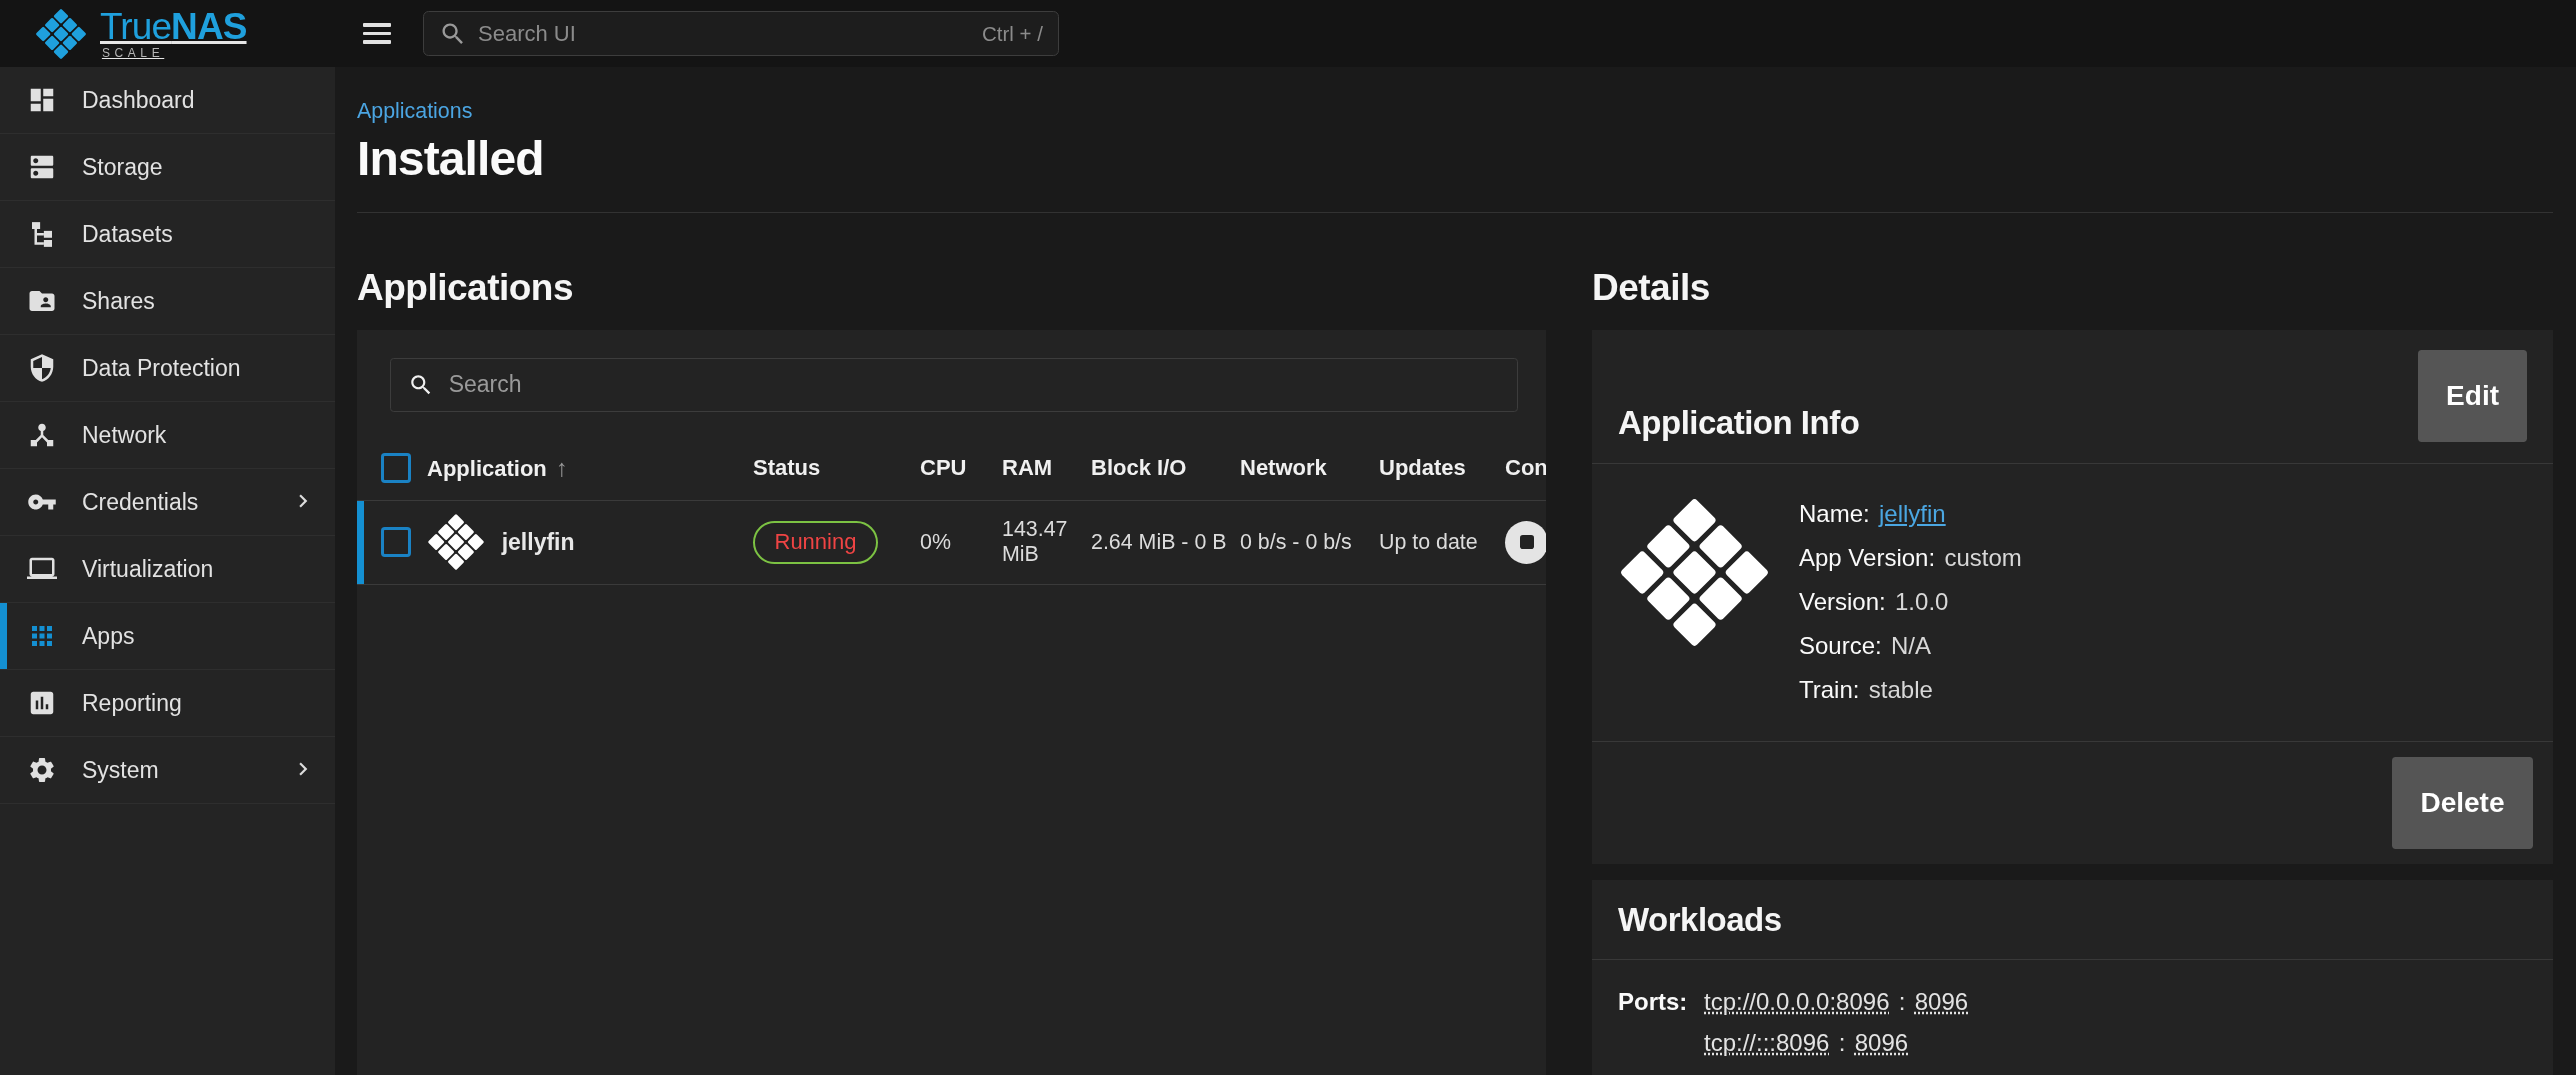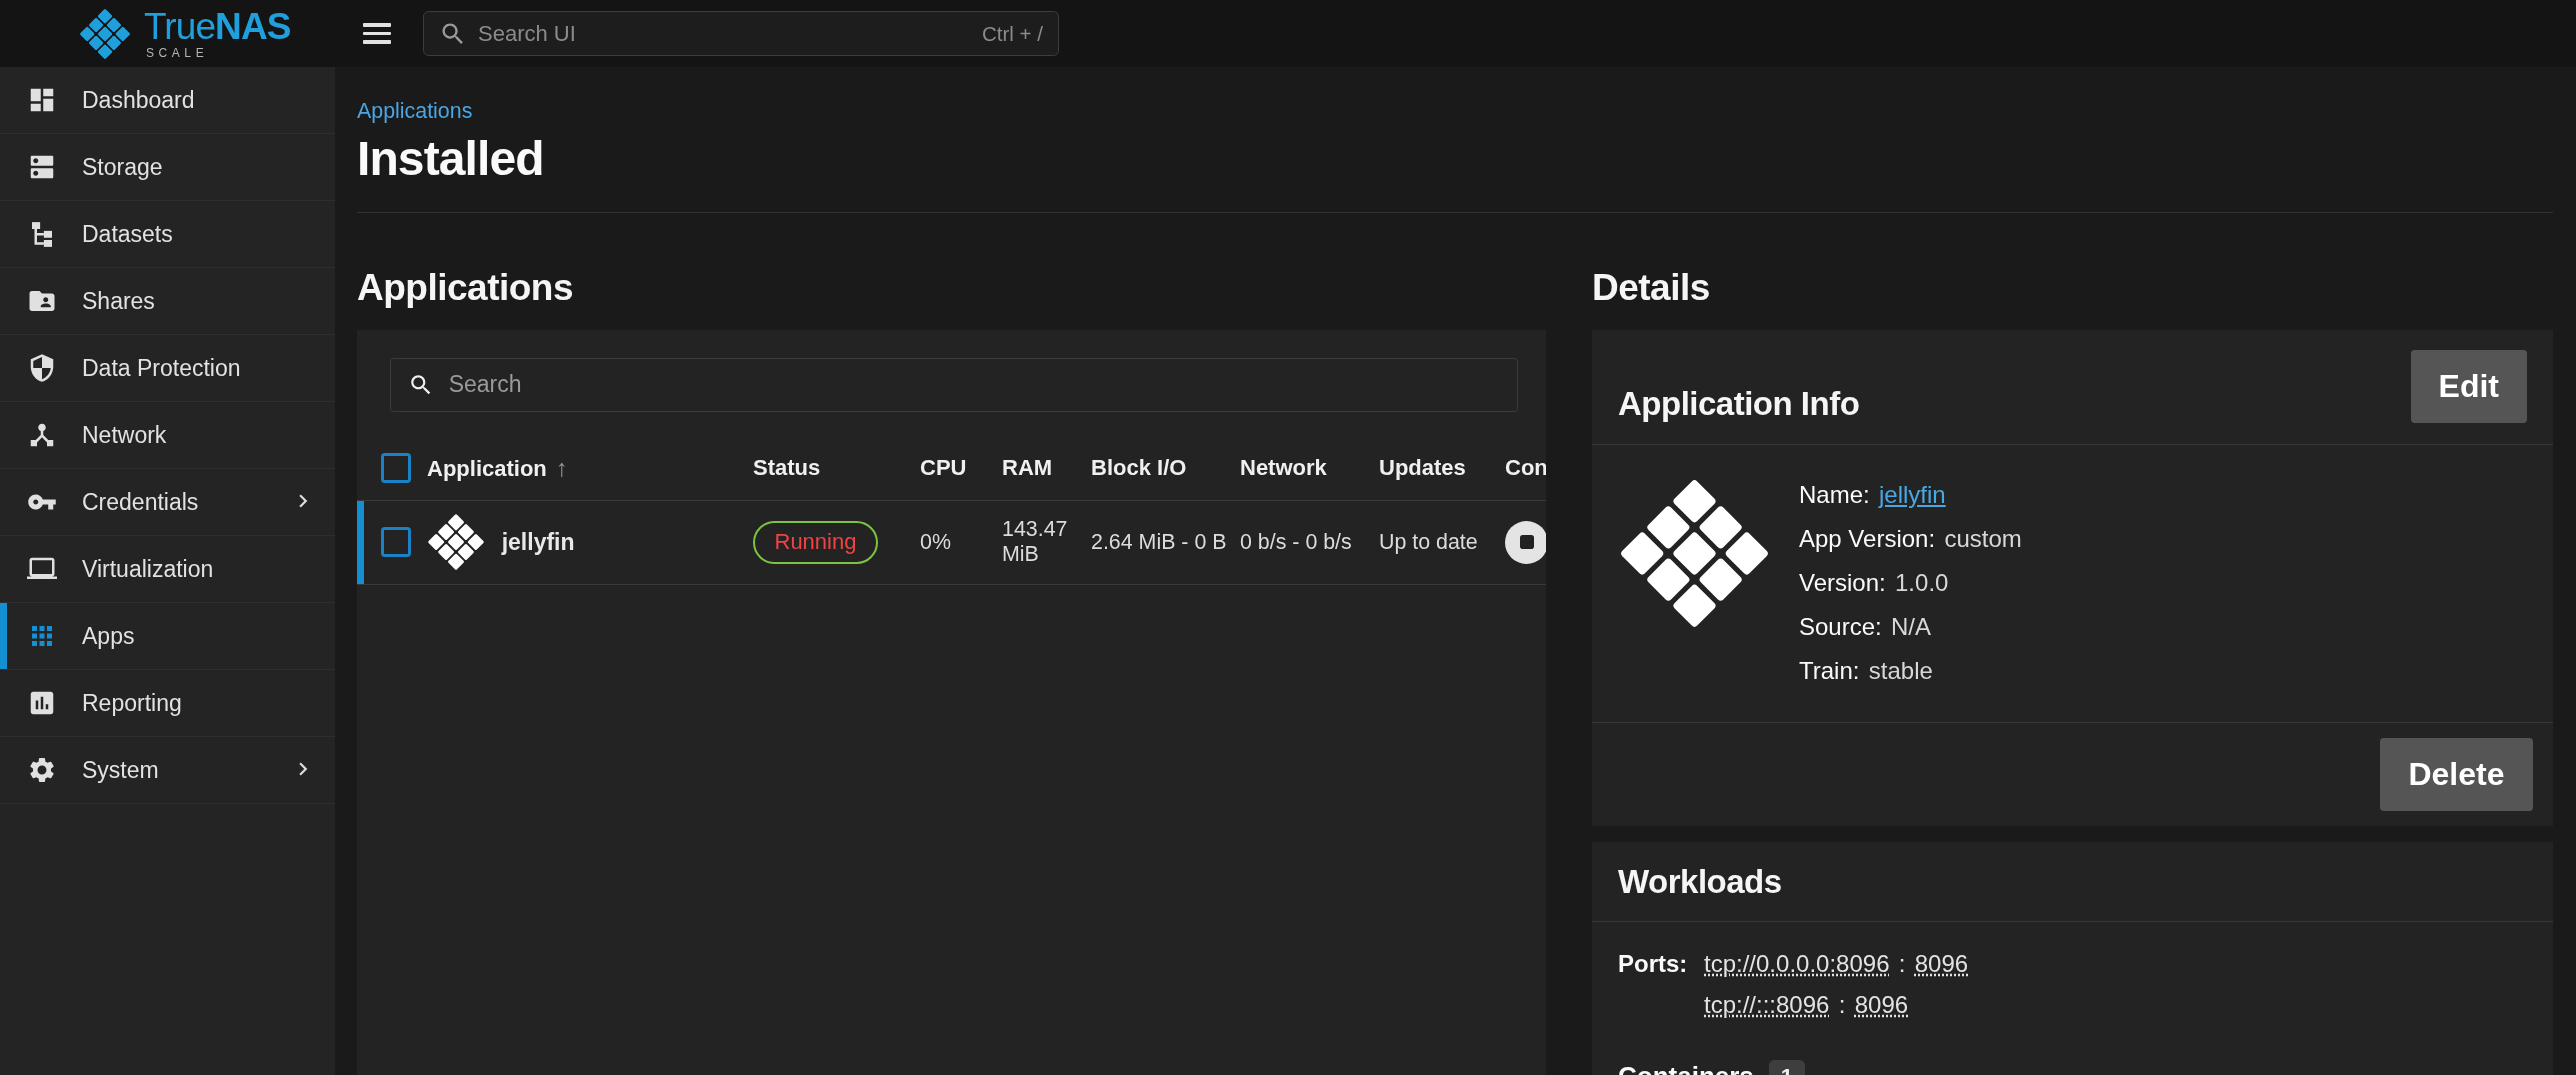--- a/index.html
+++ b/index.html
@@ -2,21 +2,21 @@
 <html style="font-size:15px"><head>
 <meta charset="utf-8">
 <style>
   * { margin:0; padding:0; box-sizing:border-box; }
   html,body { background:#181818; }
   body { font-family:"Liberation Sans", sans-serif; color:#e6e6e6; }
   #app { position:relative; width:2576px; height:1075px; overflow:hidden; background:#1a1a1a; }
 
   
   .topbar { display:flex; align-items:center; height:67px; background:#141414; }
-  .logo-zone { width:335px; flex:none; display:flex; align-items:flex-start; padding-left:79px; }
+  .logo-zone { width:335px; flex:none; display:flex; align-items:flex-start; padding-left:35px;text-decoration:underline; }
   .logo-mark { flex:none; }
   .logo-text { margin-left:13px; line-height:1; }
   .logo-title { font-size:37px; color:#1fa0dd; font-weight:400; letter-spacing:-0.9px; }
   .logo-title b { font-weight:700; }
   .logo-sub { font-size:12px; color:#b5b5b5; letter-spacing:4.6px; margin-top:2.8px; margin-left:1.9px; }
   .hamburger { margin-left:28px; width:28px; cursor:pointer; }
   .hamburger div { height:3.7px; background:#e2e2e2; border-radius:0.9px; margin:4.6px 0; }
   .topsearch { margin-left:32px; width:636px; height:45px; background:#1d1d1d; border:0.9px solid #3d3d3d;
     border-radius:5.6px; display:flex; align-items:center; padding:0 15px; }
   .topsearch svg { flex:none; fill:#9a9a9a; }
@@ -77,22 +77,22 @@
     padding:6.5px 19.5px; font-size:22px; }
   .stopbtn { width:43px; height:43px; border-radius:50%; background:#e4e4e4; display:flex;
     align-items:center; justify-content:center; cursor:pointer; }
   .stopbtn i { display:block; width:14px; height:14px; background:#222; border-radius:2.8px; }
 
   
   .dcard { margin-top:20.5px; background:#232323; }
   .dcard-hd { display:flex; align-items:flex-end; justify-content:space-between;
     padding:20.5px 26px; border-bottom:0.9px solid #383838; }
   .dcard-hd h3 { font-size:33px; font-weight:700; color:#f5f5f5; letter-spacing:-0.5px; }
-  .gbtn { background:#555555; color:#fff; font-size:32px; font-weight:700; border:none;
-    border-radius:3.7px; padding:18px 28px; cursor:pointer; font-family:"Liberation Sans", sans-serif; }
+  .gbtn { background:#555555; color:#fff; font-size:28px; font-weight:700; border:none;
+    border-radius:3.7px; padding:30px 28px; cursor:pointer; font-family:"Liberation Sans", sans-serif; }
   .appinfo-body { display:flex; padding:32px 26px 37px 26px; }
   .bigicon { flex:none; }
   .fields { margin-left:28px; display:flex; flex-direction:column; gap:16px; padding-top:3.7px; }
   .frow { font-size:24px; }
   .frow .flabel { font-weight:400; color:#fafafa; }
   .frow .fvalue { color:#d8d8d8; margin-left:9.3px; }
   .frow .fvalue.link { color:#4ba7e2; text-decoration:underline; cursor:pointer; }
   .dcard-ft { border-top:0.9px solid #383838; padding:15px 20.5px; display:flex; justify-content:flex-end; }
 
   .wl-body { padding:28px 26px 33px 26px; }

